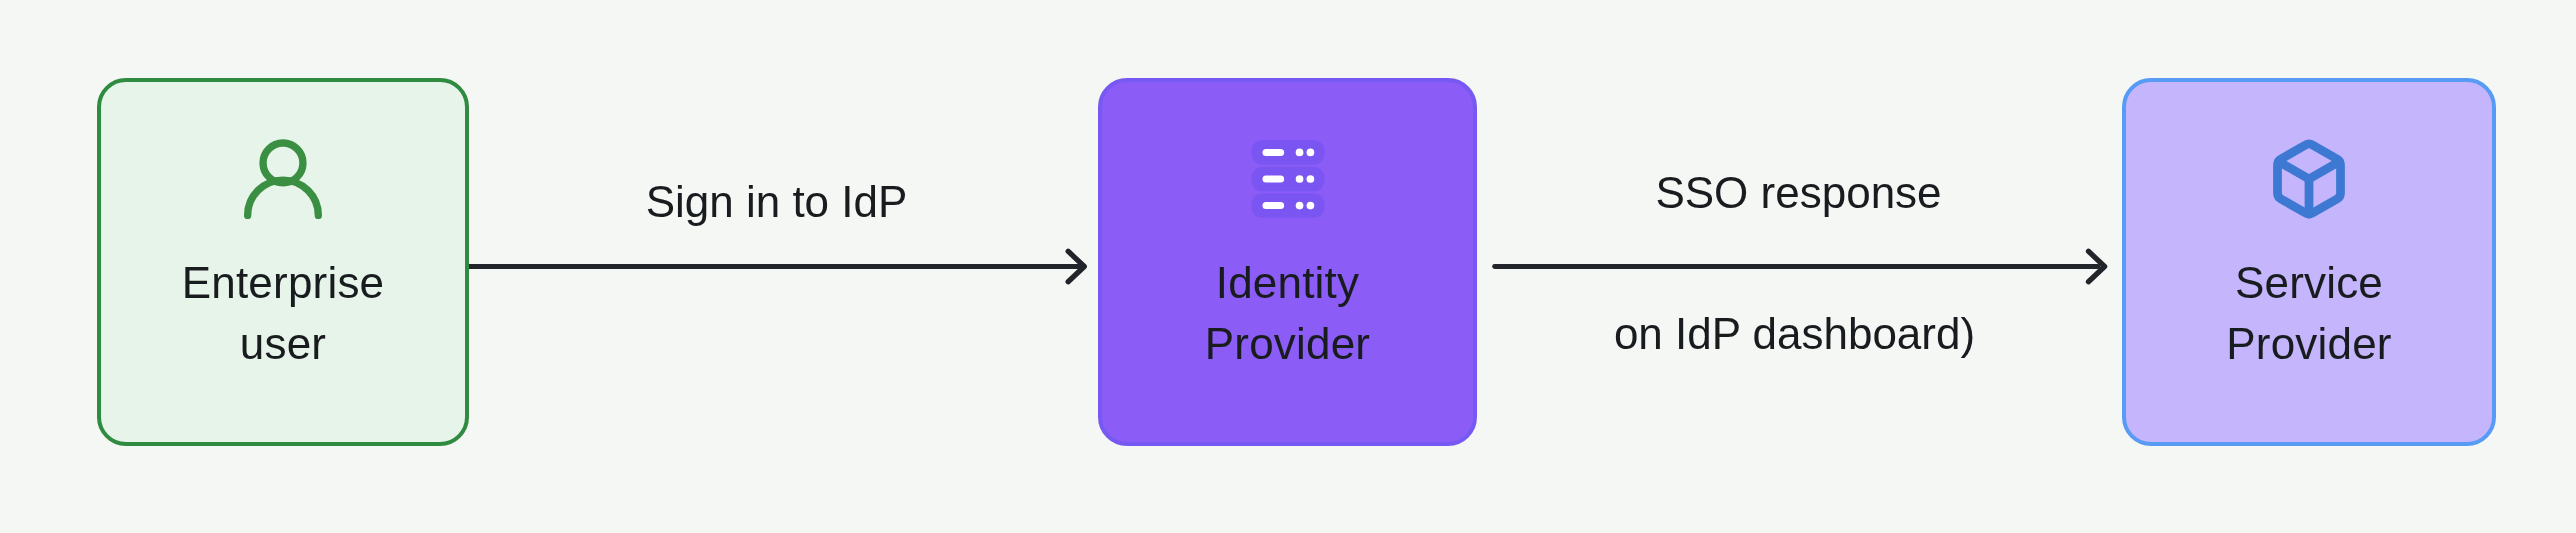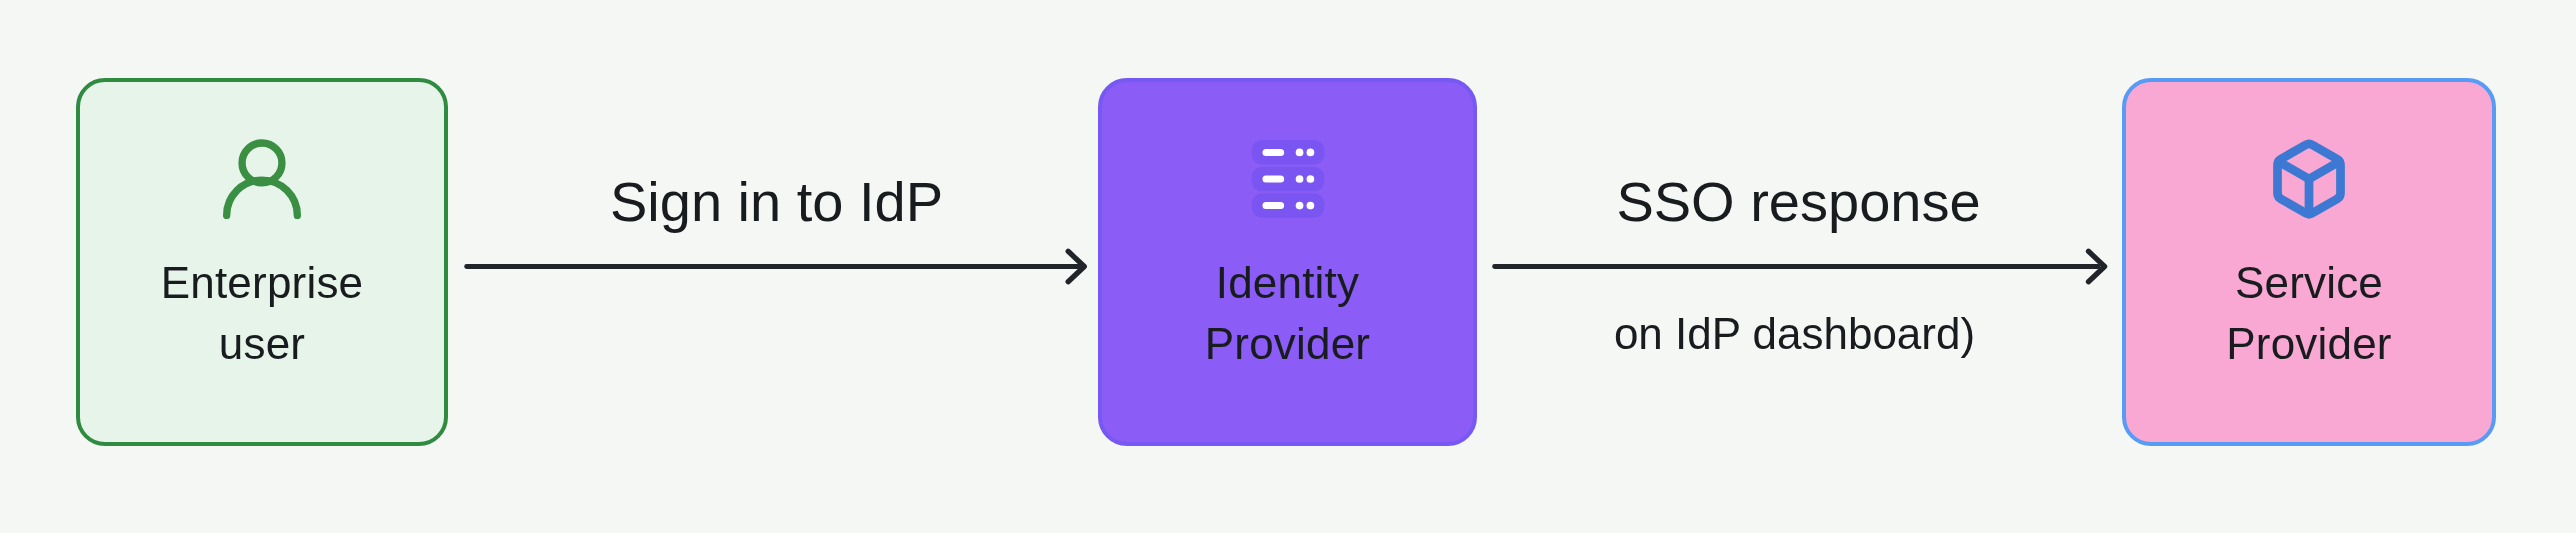--- a/index.html
+++ b/index.html
@@ -19,23 +19,23 @@
     top: 78px;
     height: 368px;
     box-sizing: border-box;
     border-radius: 29px;
     border: 4.8px solid;
     display: flex;
     flex-direction: column;
     align-items: center;
     padding-top: 55px;
   }
-  .node-green  { left: 76px;   width: 372px; background: #e7f4e9; border-color: #2e8b40; }
+  .node-green  { left: 97px;   width: 372px; background: #e7f4e9; border-color: #2e8b40; }
   .node-purple { left: 1098px; width: 379px; background: #8b5cf6; border-color: #7659f2; }
-  .node-blue   { left: 2122px; width: 374px; background: #f9a8d4; border-color: #589bf5; }
+  .node-blue   { left: 2122px; width: 374px; background: #c4b5fd; border-color: #589bf5; }
 
   .node-icon { width: 84px; height: 84px; flex: 0 0 auto; }
   .node-icon svg { width: 100%; height: 100%; overflow: visible; display: block; }
 
   .node-label {
     margin-top: 30.5px;
     text-align: center;
     font-size: 44px;
     line-height: 61px;
     font-weight: 500;
@@ -47,27 +47,27 @@
   .edges-layer {
     position: absolute;
     left: 0; top: 0;
     width: 2576px; height: 533px;
     pointer-events: none;
   }
   .edge-label {
     position: absolute;
     width: 591px;
     text-align: center;
-    font-size: 56px;
+    font-size: 44px;
     line-height: 61px;
     font-weight: 400;
     color: #191c1f;
   }
   .edge-label-1 { left: 481px;  top: 171px; }
-  .edge-label-2 { left: 1503px; top: 171px; }
+  .edge-label-2 { left: 1503px; top: 162px; }
   .edge-sublabel {
     position: absolute;
     left: 1499px; top: 299px;
     width: 591px;
     text-align: center;
     font-size: 44px;
     line-height: 69px;
     font-weight: 400;
     color: #191c1f;
   }

